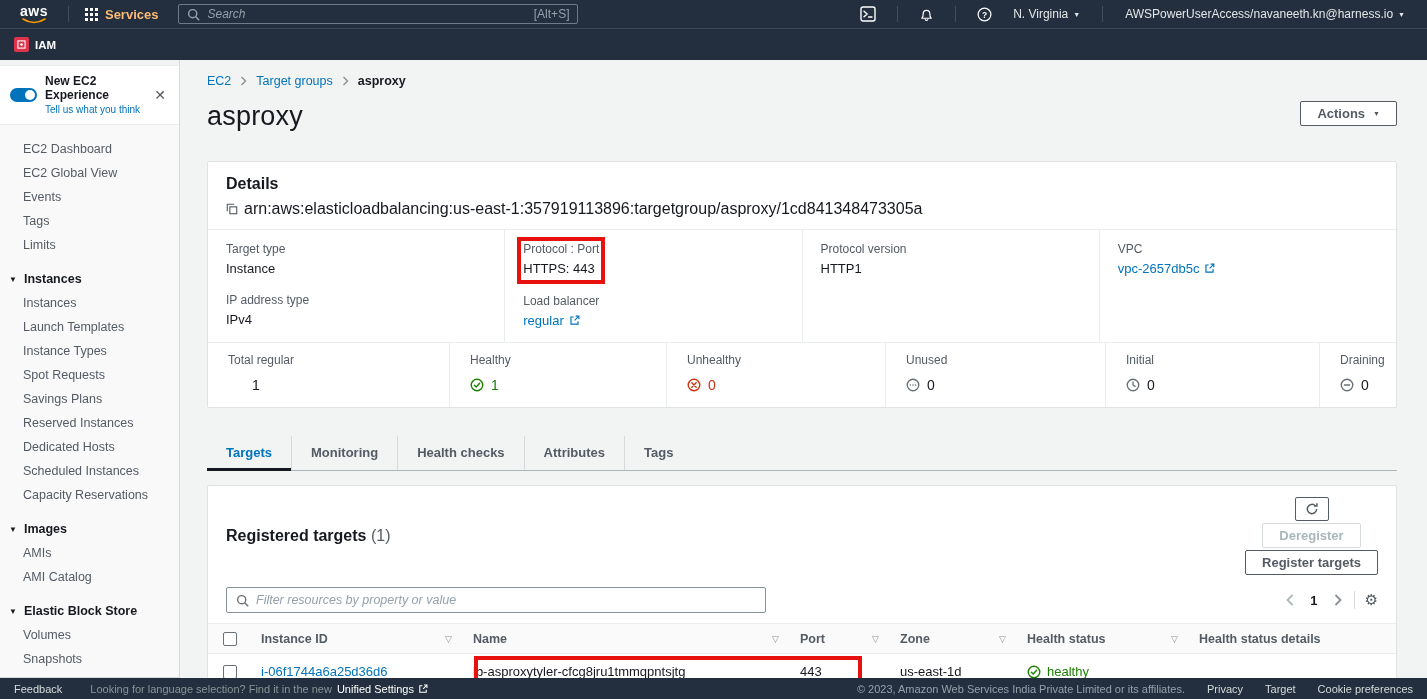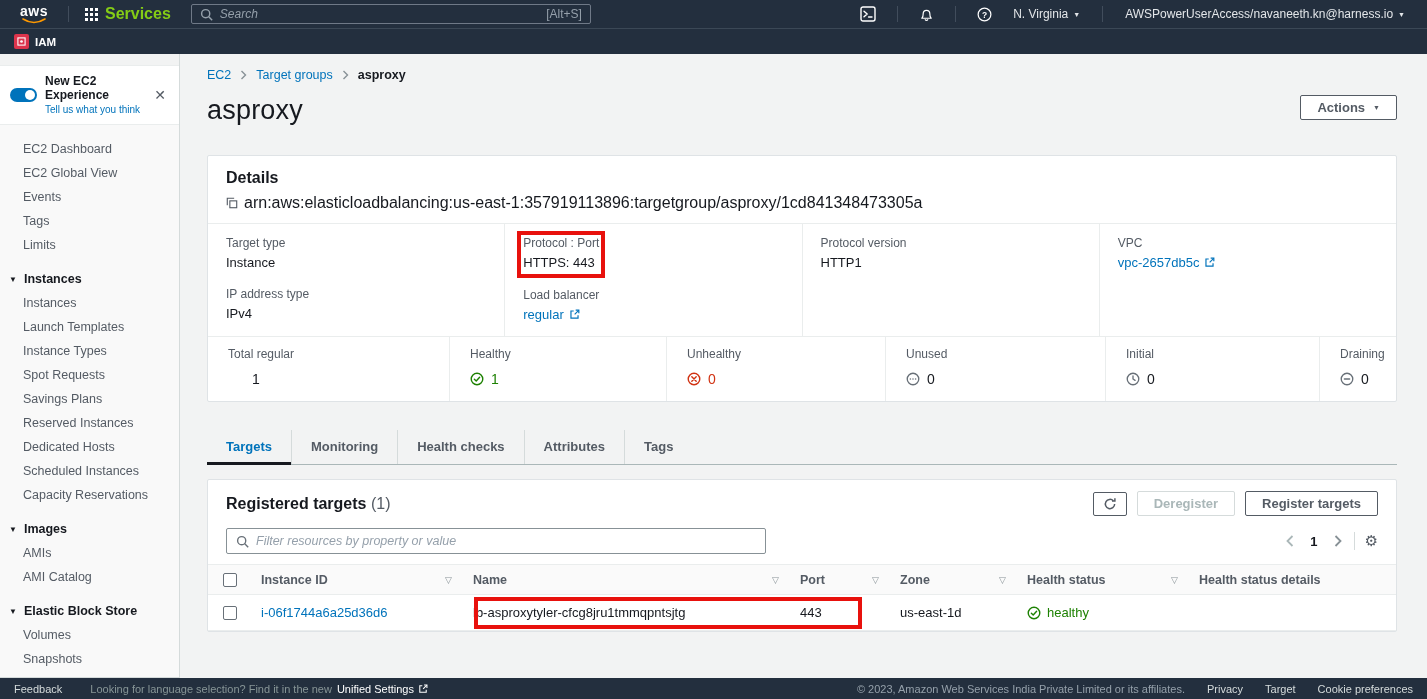--- a/index.html
+++ b/index.html
@@ -6,32 +6,32 @@
   html,body { background:#e9ebed; }
   body { font-family:"Liberation Sans", sans-serif; }
   .app { width:1427px; height:699px; background:#f2f3f3; position:relative; overflow:hidden; display:flex; flex-direction:column; }
 
   
   .topbar { height:28px; background:#232f3e; display:flex; align-items:center; color:#fff; font-size:12px; padding:0 12px; flex:0 0 auto; }
   .topbar-left { display:flex; align-items:center; flex:1; }
   .aws-logo { display:flex; flex-direction:column; align-items:center; margin:0 10px 0 8px; cursor:pointer; line-height:1; }
   .aws-logo .aws-text { font-weight:bold; font-size:14px; letter-spacing:.5px; }
   .tb-divider { width:1px; height:16px; background:#414d5c; margin:0 10px; }
-  .services-btn { display:flex; align-items:center; gap:7px; background:none; border:none; color:#84cc16; font-size:16px; font-weight:bold; font-family:inherit; cursor:pointer; padding:0 6px; }
+  .services-btn { display:flex; align-items:center; gap:7px; background:none; border:none; color:#fdba74; font-size:13px; font-weight:bold; font-family:inherit; cursor:pointer; padding:0 6px; }
   .searchbox { display:flex; align-items:center; width:400px; height:20px; border:1px solid #6f7987; border-radius:2px; background:#232f3e; margin-left:14px; padding:0 8px; color:#95a0ab; }
   .searchbox input { flex:1; background:transparent; border:none; outline:none; color:#d5dbdb; font-style:italic; font-size:12px; margin-left:7px; font-family:inherit; }
   .searchbox input::placeholder { color:#95a0ab; }
   .shortcut { color:#95a0ab; font-size:12px; }
   .topbar-right { display:flex; align-items:center; gap:2px; }
   .tb-iconbtn { background:none; border:none; cursor:pointer; display:flex; align-items:center; padding:0 9px; color:#fff; }
   .tb-menu { background:none; border:none; color:#e3e6e9; font-size:12px; font-family:inherit; cursor:pointer; display:flex; align-items:center; gap:5px; padding:0 10px; white-space:nowrap; }
   .caret { font-size:7px; color:#e3e6e9; }
 
   
-  .favbar { height:26px; background:#232f3e; border-top:1px solid #3b4856; display:flex; align-items:center; padding:0 14px; flex:0 0 auto; }
+  .favbar { height:32px; background:#232f3e; border-top:1px solid #3b4856; display:flex; align-items:center; padding:0 14px; flex:0 0 auto; }
   .iam-chip { display:flex; align-items:center; gap:6px; color:#fff; font-size:11.5px; font-weight:bold; cursor:pointer; }
   .iam-icon { width:15px; height:15px; background:#dd344c; border-radius:2px; display:flex; align-items:center; justify-content:center; }
 
   
   .bodywrap { flex:1; display:flex; overflow:hidden; }
   .sidebar { width:180px; flex:0 0 auto; background:#f9f9f9; border-right:1px solid #d5dbdb; display:flex; flex-direction:column; font-size:12.5px; }
   .sb-topgap { height:54px; background:#f2f3f3; }
   .exp-card { background:#fff; border-top:1px solid #eaeded; border-bottom:1px solid #eaeded; padding:8px 10px; display:flex; align-items:center; gap:8px; }
   .toggle { width:27px; height:14px; border-radius:8px; background:#0073bb; position:relative; flex:0 0 auto; cursor:pointer; }
   .toggle .knob { position:absolute; right:2px; top:2px; width:10px; height:10px; border-radius:50%; background:#fff; }
@@ -87,21 +87,21 @@
   .tab { padding:9px 19px 10px; font-size:13px; font-weight:bold; color:#545b64; cursor:pointer; border-left:1px solid #d5dbdb; position:relative; }
   .tab:first-child { border-left:none; }
   .tab.active { color:#0073bb; }
   .tab.active::after { content:""; position:absolute; left:0; right:0; bottom:-1px; height:3px; background:#16191f; }
 
   
   .targets-panel { margin-top:14px; padding-top:11px; }
   .tp-head { display:flex; align-items:center; justify-content:space-between; padding:0 18px; }
   .tp-title { font-size:16px; color:#16191f; font-weight:bold; }
   .tp-count { font-weight:400; color:#545b64; }
-  .tp-actions { display:flex; align-items:center; gap:10px; }
+  .tp-actions { display:flex; align-items:center; gap:2px;flex-direction:column; }
   .tp-filterrow { display:flex; align-items:center; justify-content:space-between; padding:12px 18px 10px; }
   .filterbox { display:flex; align-items:center; width:540px; height:26px; border:1px solid #879196; border-radius:2px; padding:0 9px; background:#fff; }
   .filterbox input { flex:1; border:none; outline:none; font-style:italic; font-size:12.5px; color:#16191f; margin-left:7px; font-family:inherit; }
   .filterbox input::placeholder { color:#95a0ab; }
   .pager { display:flex; align-items:center; gap:10px; }
   .pg-btn { background:none; border:none; cursor:pointer; display:flex; align-items:center; padding:2px; }
   .pg-num { font-size:13px; font-weight:bold; color:#16191f; padding:0 4px; cursor:pointer; }
   .pg-div { width:1px; height:18px; background:#d5dbdb; }
   .gear { font-size:15px; color:#545b64; background:none; border:none; cursor:pointer; }
 

